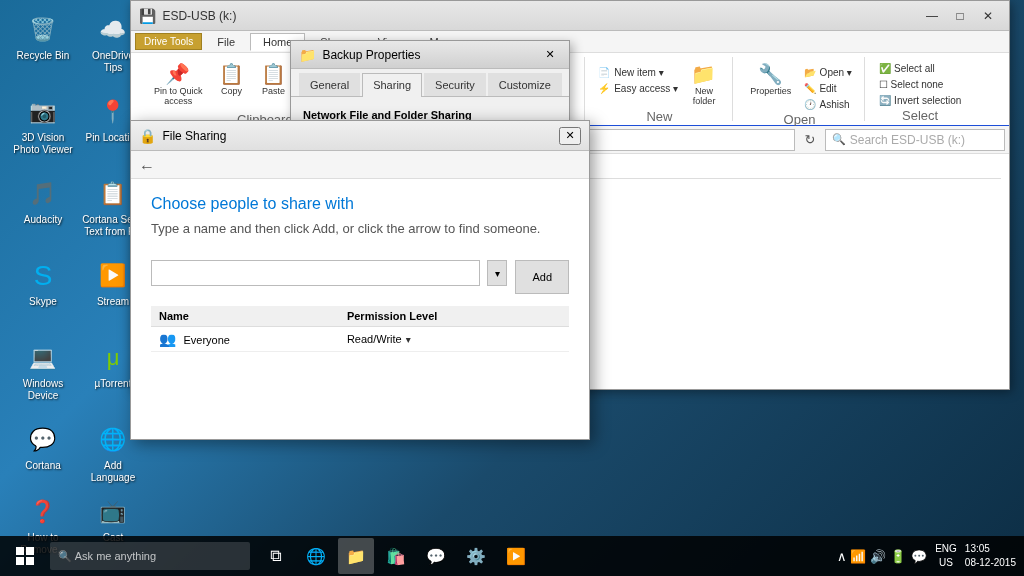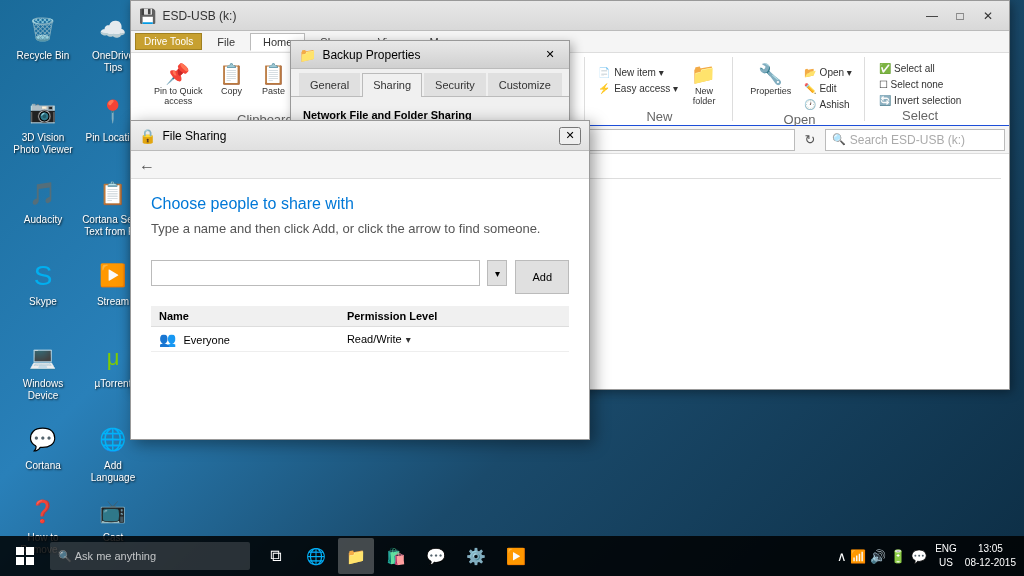--- a/index.html
+++ b/index.html
@@ -70,21 +70,21 @@
     .taskbar-right {
       margin-left: auto;
       display: flex; align-items: center;
       color: white; font-size: 10px;
       padding-right: 8px; gap: 8px;
     }
     .taskbar-right .system-icons {
       display: flex; align-items: center; gap: 4px;
       font-size: 13px;
     }
-    .time-block { text-align: center; font-size: 10px; line-height: 1.4; }
+    .time-block { text-align: left; font-size: 10px; line-height: 1.4; }
     .lang-block { text-align: center; font-size: 10px; line-height: 1.4; }
 
     
     #file-explorer {
       position: absolute;
       top: 0; left: 130px;
       width: 880px; height: 390px;
       background: #f5f5f5;
       border: 1px solid #999;
       box-shadow: 2px 2px 10px rgba(0,0,0,0.4);

